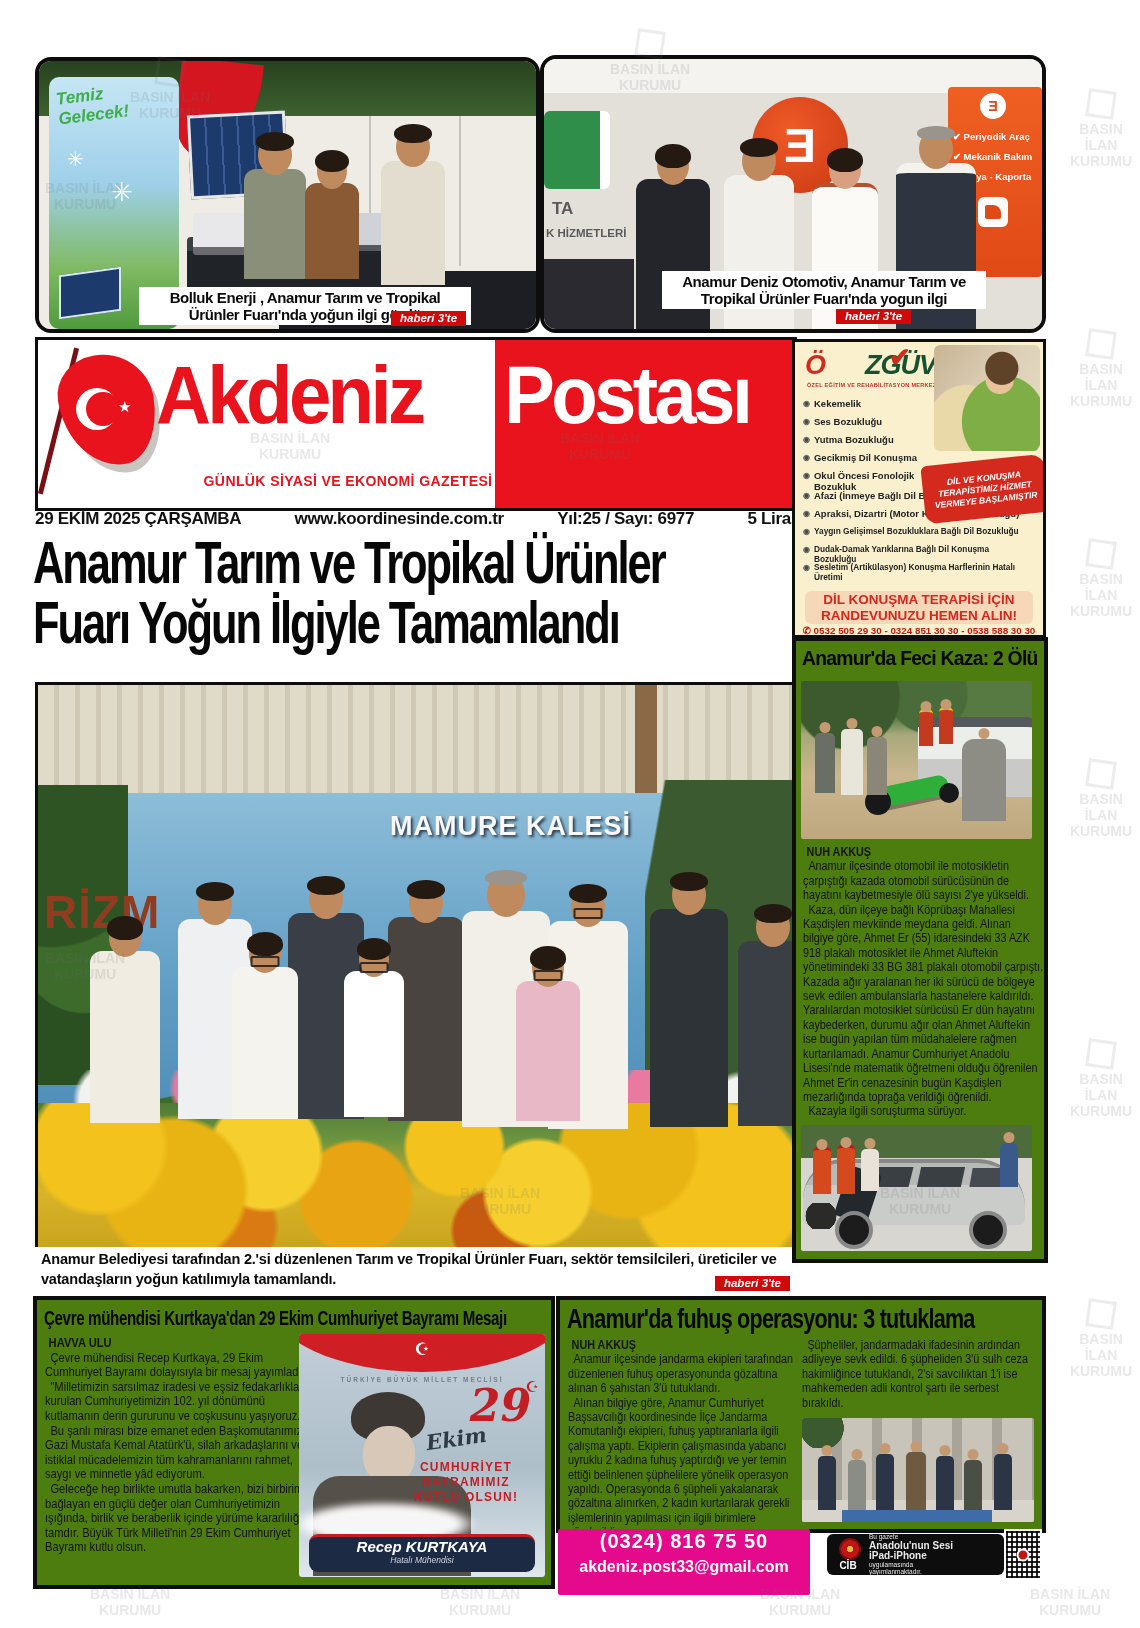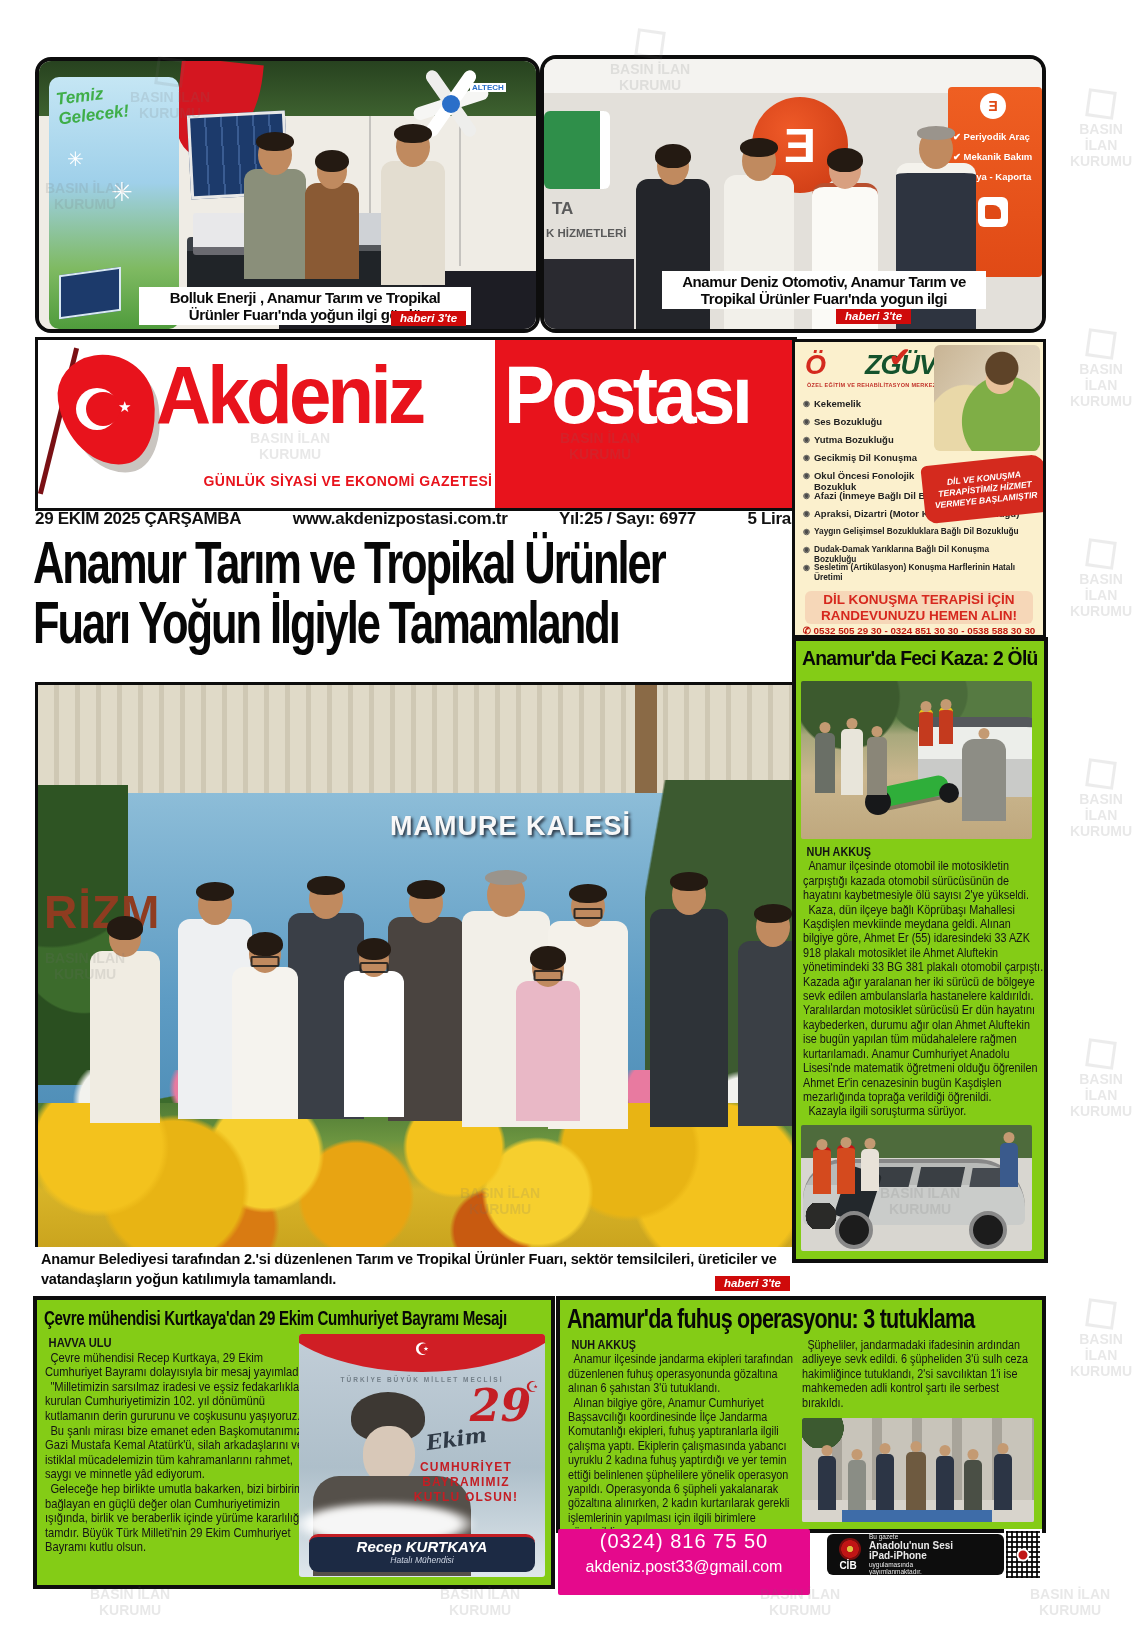--- a/index.html
+++ b/index.html
@@ -4,21 +4,21 @@
 <style>
   html,body{margin:0;padding:0;background:#ffffff;}
   .page{position:relative;width:1140px;height:1628px;background:#fff;overflow:hidden;
         font-family:"Liberation Sans",sans-serif;color:#111;}
   
   .wm{position:absolute;z-index:60;pointer-events:none;display:flex;flex-direction:column;align-items:center;
       font-weight:bold;font-size:14px;line-height:16px;color:rgba(110,110,110,0.16);text-align:center;}
   .wm .cube{width:22px;height:22px;border:3px solid rgba(110,110,110,0.13);margin-bottom:3px;transform:rotate(8deg);}
   
   .photo{position:absolute;overflow:hidden;border:4px solid #0d0d0d;border-radius:16px;background:#e8e5de;z-index:10;}
-  .sq{position:absolute;overflow:hidden;border:3px solid #0d0d0d;background:#84cc16;z-index:10;}
+  .sq{position:absolute;overflow:hidden;border:3px solid #0d0d0d;background:#4d7c0f;z-index:10;}
   .abs{position:absolute;}
   
   .fig{position:absolute;z-index:5;text-align:center;}
   .fig .h{position:relative;display:block;margin:0 auto;background:#c08a5f;border-radius:50%;width:34px;height:40px;}
   .fig .h::before{content:"";position:absolute;top:-3px;left:-2px;right:-2px;height:48%;background:#241a12;border-radius:50% 50% 45% 45%;}
   .fig.fh .h::before{height:62%;}
   .fig.gray .h::before{background:#9a948c;height:34%;}
   .fig .gl{position:absolute;top:21px;left:50%;transform:translateX(-50%);width:25px;height:7px;
            border:2px solid rgba(25,25,25,.85);border-radius:2px;z-index:2;}
   .fig .b{display:block;margin:-6px auto 0;border-radius:12px 12px 0 0;}
@@ -151,21 +151,21 @@
   .card .ekim{position:absolute;right:58px;top:92px;font-family:"DejaVu Serif",serif;font-style:italic;
         font-weight:bold;font-size:21px;color:#2f3a46;transform:rotate(-8deg);}
   .card .cum{position:absolute;right:4px;top:126px;width:150px;text-align:center;color:#c41e24;
         font-weight:bold;font-size:12px;letter-spacing:1.2px;line-height:15px;}
   .card .nameband{position:absolute;left:10px;right:10px;bottom:5px;height:35px;background:#1c2a44;
         border-radius:9px;border-top:3px solid #c41e24;text-align:center;color:#fff;}
   .card .nameband .n{font-weight:bold;font-style:italic;font-size:15px;line-height:19px;display:block;}
   .card .nameband .t{font-style:italic;font-size:8.5px;color:#cfd6e4;display:block;line-height:9px;}
   
   .pill{position:absolute;left:558px;width:252px;height:40px;background:#e5098c;border-radius:2px;
-        color:#fff;font-weight:normal;text-align:center;z-index:15;}
+        color:#fff;font-weight:bold;text-align:center;z-index:15;}
   .cib{position:absolute;left:827px;top:1534px;width:177px;height:41px;background:#0d0d0d;border-radius:6px;
        z-index:15;display:flex;align-items:center;}
   .cib .emb{width:22px;height:22px;border-radius:50%;margin:0 8px 0 12px;
        background:radial-gradient(circle,#e0c040 0 18%,#c01515 22% 55%,#7a0d0d 58% 72%,#c01515 75%);}
   .cib .embwrap{display:flex;flex-direction:column;align-items:center;}
   .cib .ctxt{color:#e8e8e8;line-height:7.5px;}
   .qr{position:absolute;left:1006px;top:1531px;width:34px;height:47px;background:
         repeating-linear-gradient(0deg,rgba(0,0,0,0.85) 0 2px,transparent 2px 5px),
         repeating-linear-gradient(90deg,rgba(0,0,0,0.85) 0 2px,#fff 2px 5px);
       z-index:15;outline:2px solid #fff;}
@@ -274,27 +274,20 @@
       <div class="abs" style="left:8px;top:6px;width:110px;color:#3fae49;font-weight:bold;font-style:italic;font-size:17px;transform:rotate(-7deg);">Temiz Gelecek!</div>
       <span class="abs" style="left:18px;top:70px;color:#fff;font-size:20px;">✳</span>
       <span class="abs" style="left:62px;top:100px;color:#fff;font-size:26px;">✳</span>
       <div class="abs" style="left:10px;bottom:14px;width:58px;height:40px;background:#1c3a6b;transform:skewY(-8deg);
            border:2px solid #d8e8f2;"></div>
     </div>
 
     <div class="abs" style="left:150px;top:52px;width:92px;height:78px;transform:rotate(-3deg);
          background:repeating-linear-gradient(90deg,#1c3a6b 0 14px,#3a5c92 14px 16px),#1c3a6b;border:3px solid #e8e8e8;"></div>
 
-    <div class="abs" style="left:345px;top:2px;width:130px;height:90px;">
-      <div class="abs" style="left:28px;top:34px;width:78px;height:13px;background:#f6f6f4;border-radius:8px;transform:rotate(-18deg);"></div>
-      <div class="abs" style="left:28px;top:34px;width:78px;height:13px;background:#eeeeec;border-radius:8px;transform:rotate(55deg);"></div>
-      <div class="abs" style="left:28px;top:34px;width:78px;height:13px;background:#ffffff;border-radius:8px;transform:rotate(125deg);"></div>
-      <div class="abs" style="left:58px;top:32px;width:18px;height:18px;border-radius:50%;background:#2a6fc9;"></div>
-      <div class="abs" style="left:86px;top:20px;color:#2a6fc9;font-weight:bold;font-size:8px;background:#fff;padding:0 2px;">ALTECH</div>
-    </div>
 
     <div class="fig" style="left:205px;top:74px;">
         <span class="h"></span>
         <span class="b" style="width:62px;height:110px;background:#8a8f7a;"></span>
       </div>
     <div class="fig fh" style="left:266px;top:92px;">
         <span class="h" style="width:30px;height:36px;"></span>
         <span class="b" style="width:54px;height:96px;background:#8a5a34;"></span>
       </div>
     <div class="fig" style="left:342px;top:66px;">
@@ -422,21 +415,21 @@
     <div class="ribbon">DİL VE KONUŞMA TERAPİSTİMİZ HİZMET VERMEYE BAŞLAMIŞTIR</div>
     <div class="cta">
       <div>DİL KONUŞMA TERAPİSİ İÇİN</div>
       <div>RANDEVUNUZU HEMEN ALIN!</div>
     </div>
     <div class="phones"><span>✆</span> <span>0532 505 29 30 - 0324 851 30 30 - 0538 588 30 30</span></div>
   </div>
 
   <div class="dateline">
     <span>29 EKİM 2025 ÇARŞAMBA</span>
-    <span>www.akdenizpostasi.com.tr</span>
+    <span>www.koordinesinde.com.tr</span>
     <span>Yıl:25 / Sayı: 6977</span>
     <span>5 Lira</span>
   </div>
 
   <div class="hl" style="top:528px;"><span>Anamur Tarım ve Tropikal Ürünler</span></div>
   <div class="hl" style="top:588px;"><span>Fuarı Yoğun İlgiyle Tamamlandı</span></div>
 
   <div class="lead">
     <div class="wall"></div>
     <div class="post"></div>

